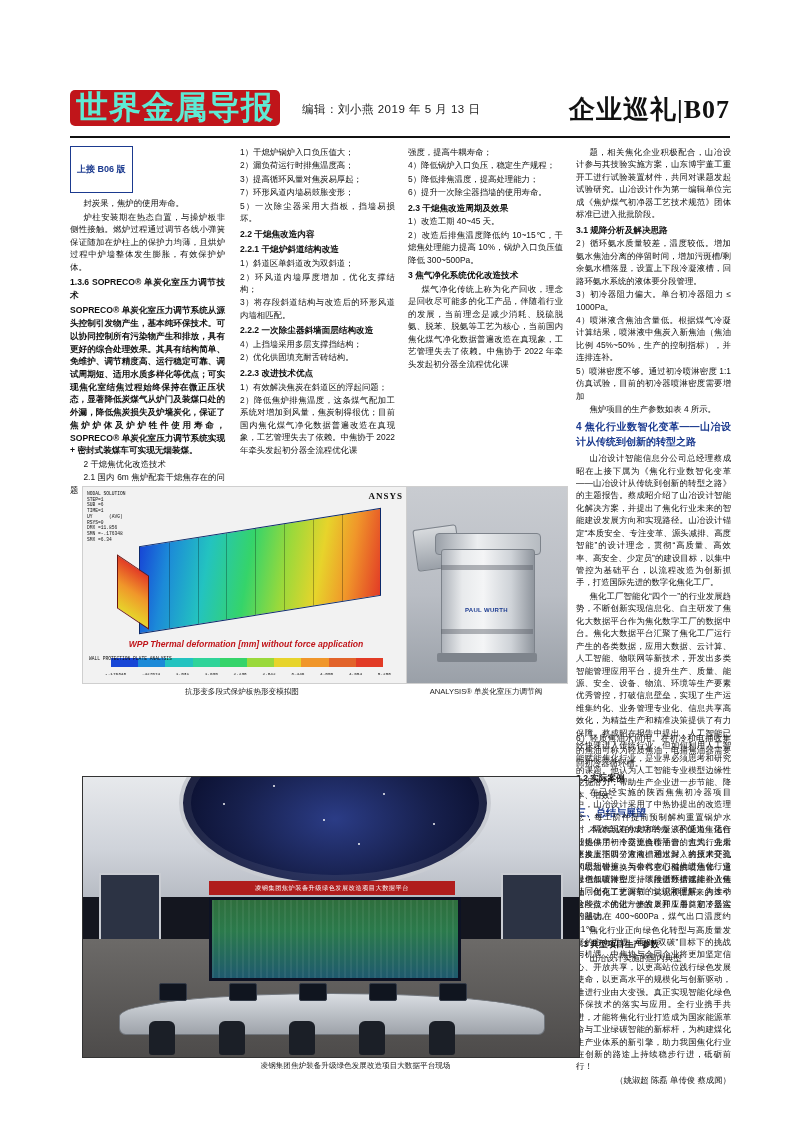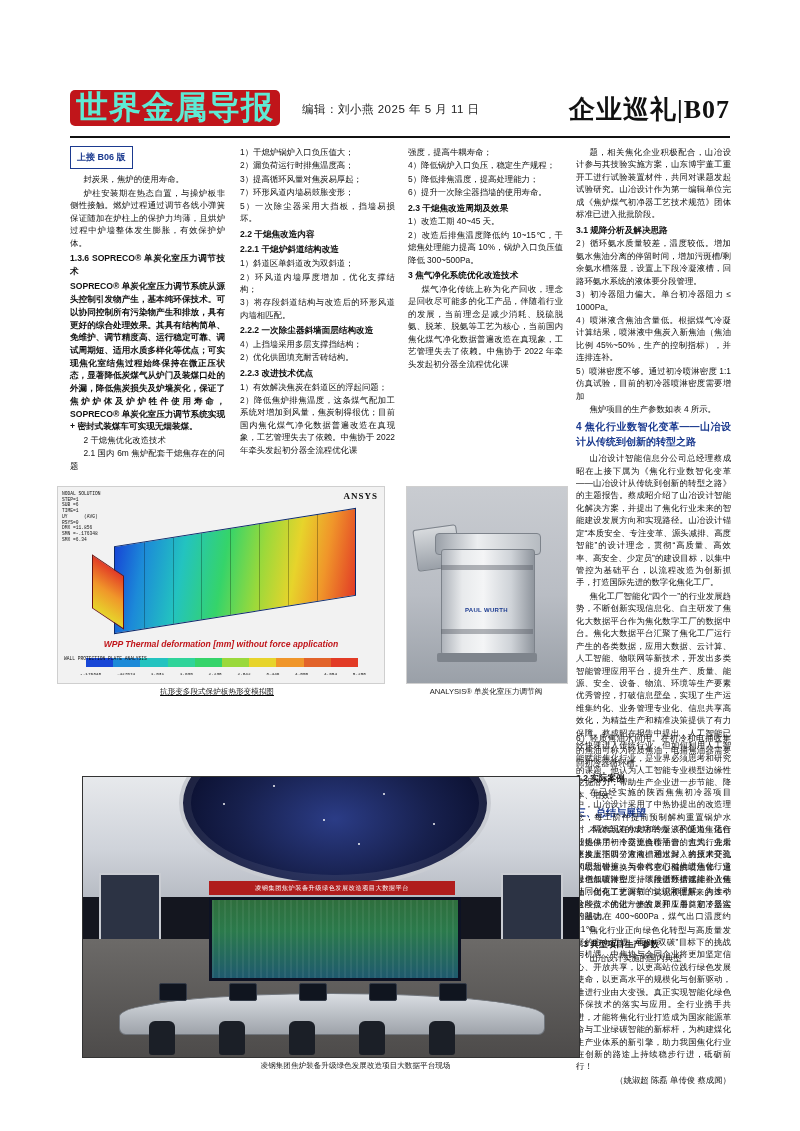--- a/index.html
+++ b/index.html
@@ -49,28 +49,28 @@
   .col h2{
     margin:5px 0 2px 0;font-size:10px;font-weight:bold;text-indent:0;color:#1b3a8f;
   }
   #c1{left:0;}
   #c2{left:170px;}
   #c3{left:338px;}
   #c4{left:506px;}
   
   .cont-tag{
     display:inline-block;border:1px solid #1b3a8f;color:#1b3a8f;
-    font-size:9px;font-weight:bold;padding:4px 6px;margin-bottom:4px;
+    font-size:9px;font-weight:bold;padding:16px 6px;margin-bottom:4px;
   }
   
   .fig-cap{
     font-size:7.6px;color:#222;text-align:center;margin-top:3px;
   }
   .figA{
-    position:absolute;left:43px;top:472px;width:320px;text-decoration:underline;
+    position:absolute;left:68px;top:472px;width:320px;
   }
   .figA .imgbox{
     width:326px;height:196px;background:#f2f2f2;border:1px solid #cfcfcf;
     position:relative;overflow:hidden;
   }
   .figB{
     position:absolute;left:392px;top:472px;width:160px;
   }
   .figB .imgbox{
     width:160px;height:196px;background:#dcdcdc;border:1px solid #cfcfcf;
@@ -198,21 +198,21 @@
   }
 </style>
 </head>
 <body>
 
 <div class="page">
   <div class="sheet">
 
     <div class="masthead">
       <div class="logo">世界金属导报</div>
-      <div class="mh-center">编辑：刘小燕   2025 年 5 月 11 日</div>
+      <div class="mh-center">编辑：刘小燕   2019 年 5 月 13 日</div>
       <div class="mh-right">
         <span>企业巡礼</span><span class="sep">|</span><span>B07</span>
       </div>
     </div>
 
     <div class="cols">
 
       <div class="col" id="c1">
         <div class="cont-tag">上接 B06 版</div>
         <p>封炭果，焦炉的使用寿命。</p>

